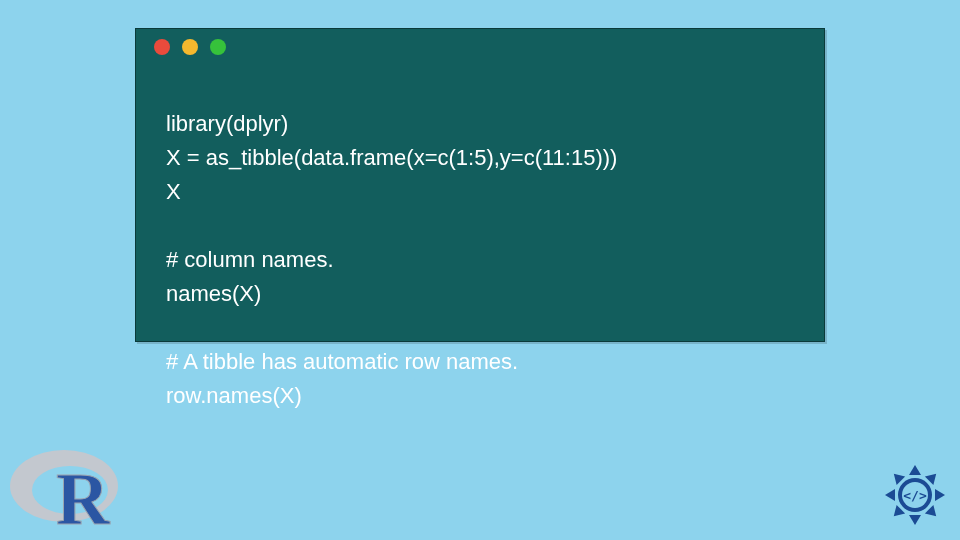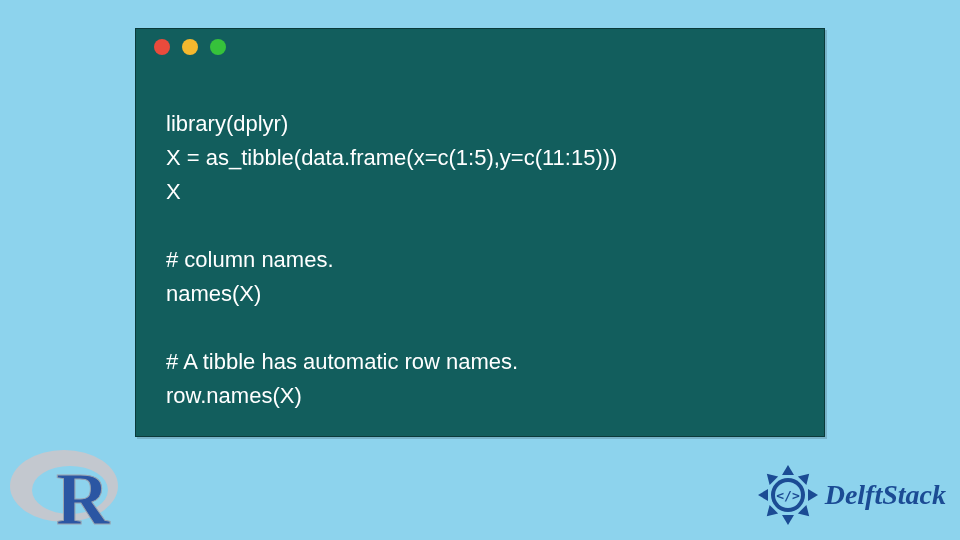--- a/index.html
+++ b/index.html
@@ -9,21 +9,21 @@
     background: #8dd3ed;
     position: relative;
     font-family: Arial, Helvetica, sans-serif;
     overflow: hidden;
   }
   .code-window {
     position: absolute;
     left: 135px;
     top: 28px;
     width: 690px;
-    height: 409px;
+    height: 314px;
     background: #125e5d;
     border: 1px solid #0a3a3a;
     box-shadow: 2px 2px 0 rgba(0,0,0,0.15);
   }
   .titlebar {
     height: 36px;
     display: flex;
     align-items: center;
     padding-left: 18px;
     gap: 12px;
@@ -113,14 +113,13 @@
           <polygon transform="rotate(225)" points="0,-30 6,-20 -6,-20"></polygon>
           <polygon transform="rotate(270)" points="0,-30 6,-20 -6,-20"></polygon>
           <polygon transform="rotate(315)" points="0,-30 6,-20 -6,-20"></polygon>
         </g>
         <circle cx="31" cy="31" r="17" fill="#1b4b94"></circle>
         <circle cx="31" cy="31" r="13" fill="#8dd3ed"></circle>
       </g>
       <text x="31" y="36" text-anchor="middle" font-size="13" font-weight="bold" fill="#1b4b94" font-family="monospace">&lt;/&gt;</text>
     </svg>
   </span>
-  <span class="delft-text">DelftStack</span>
 </div>
 
 </body></html>

